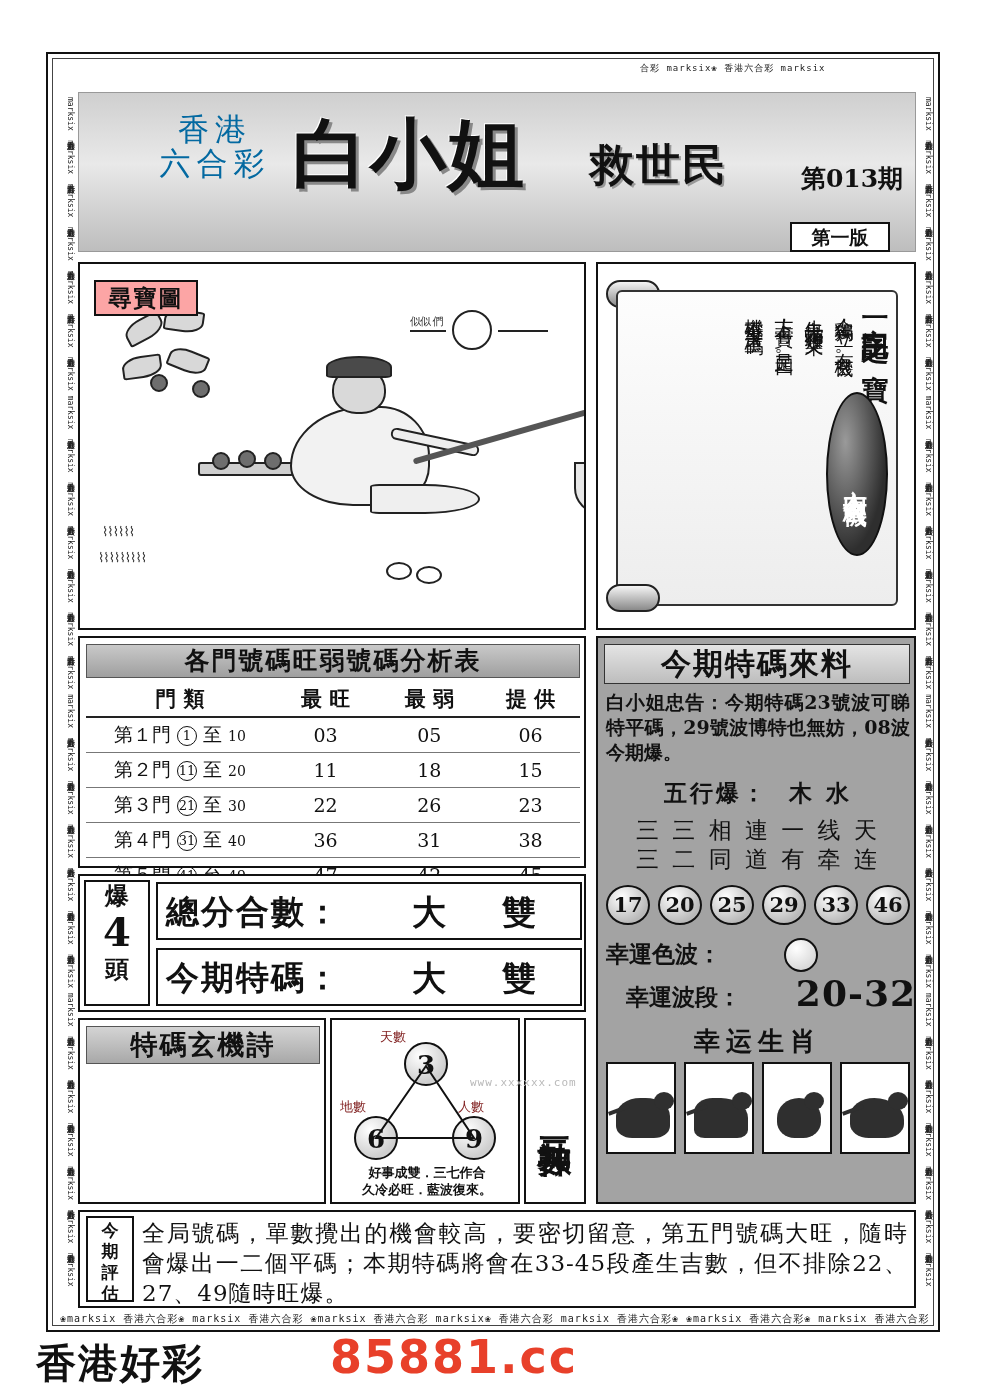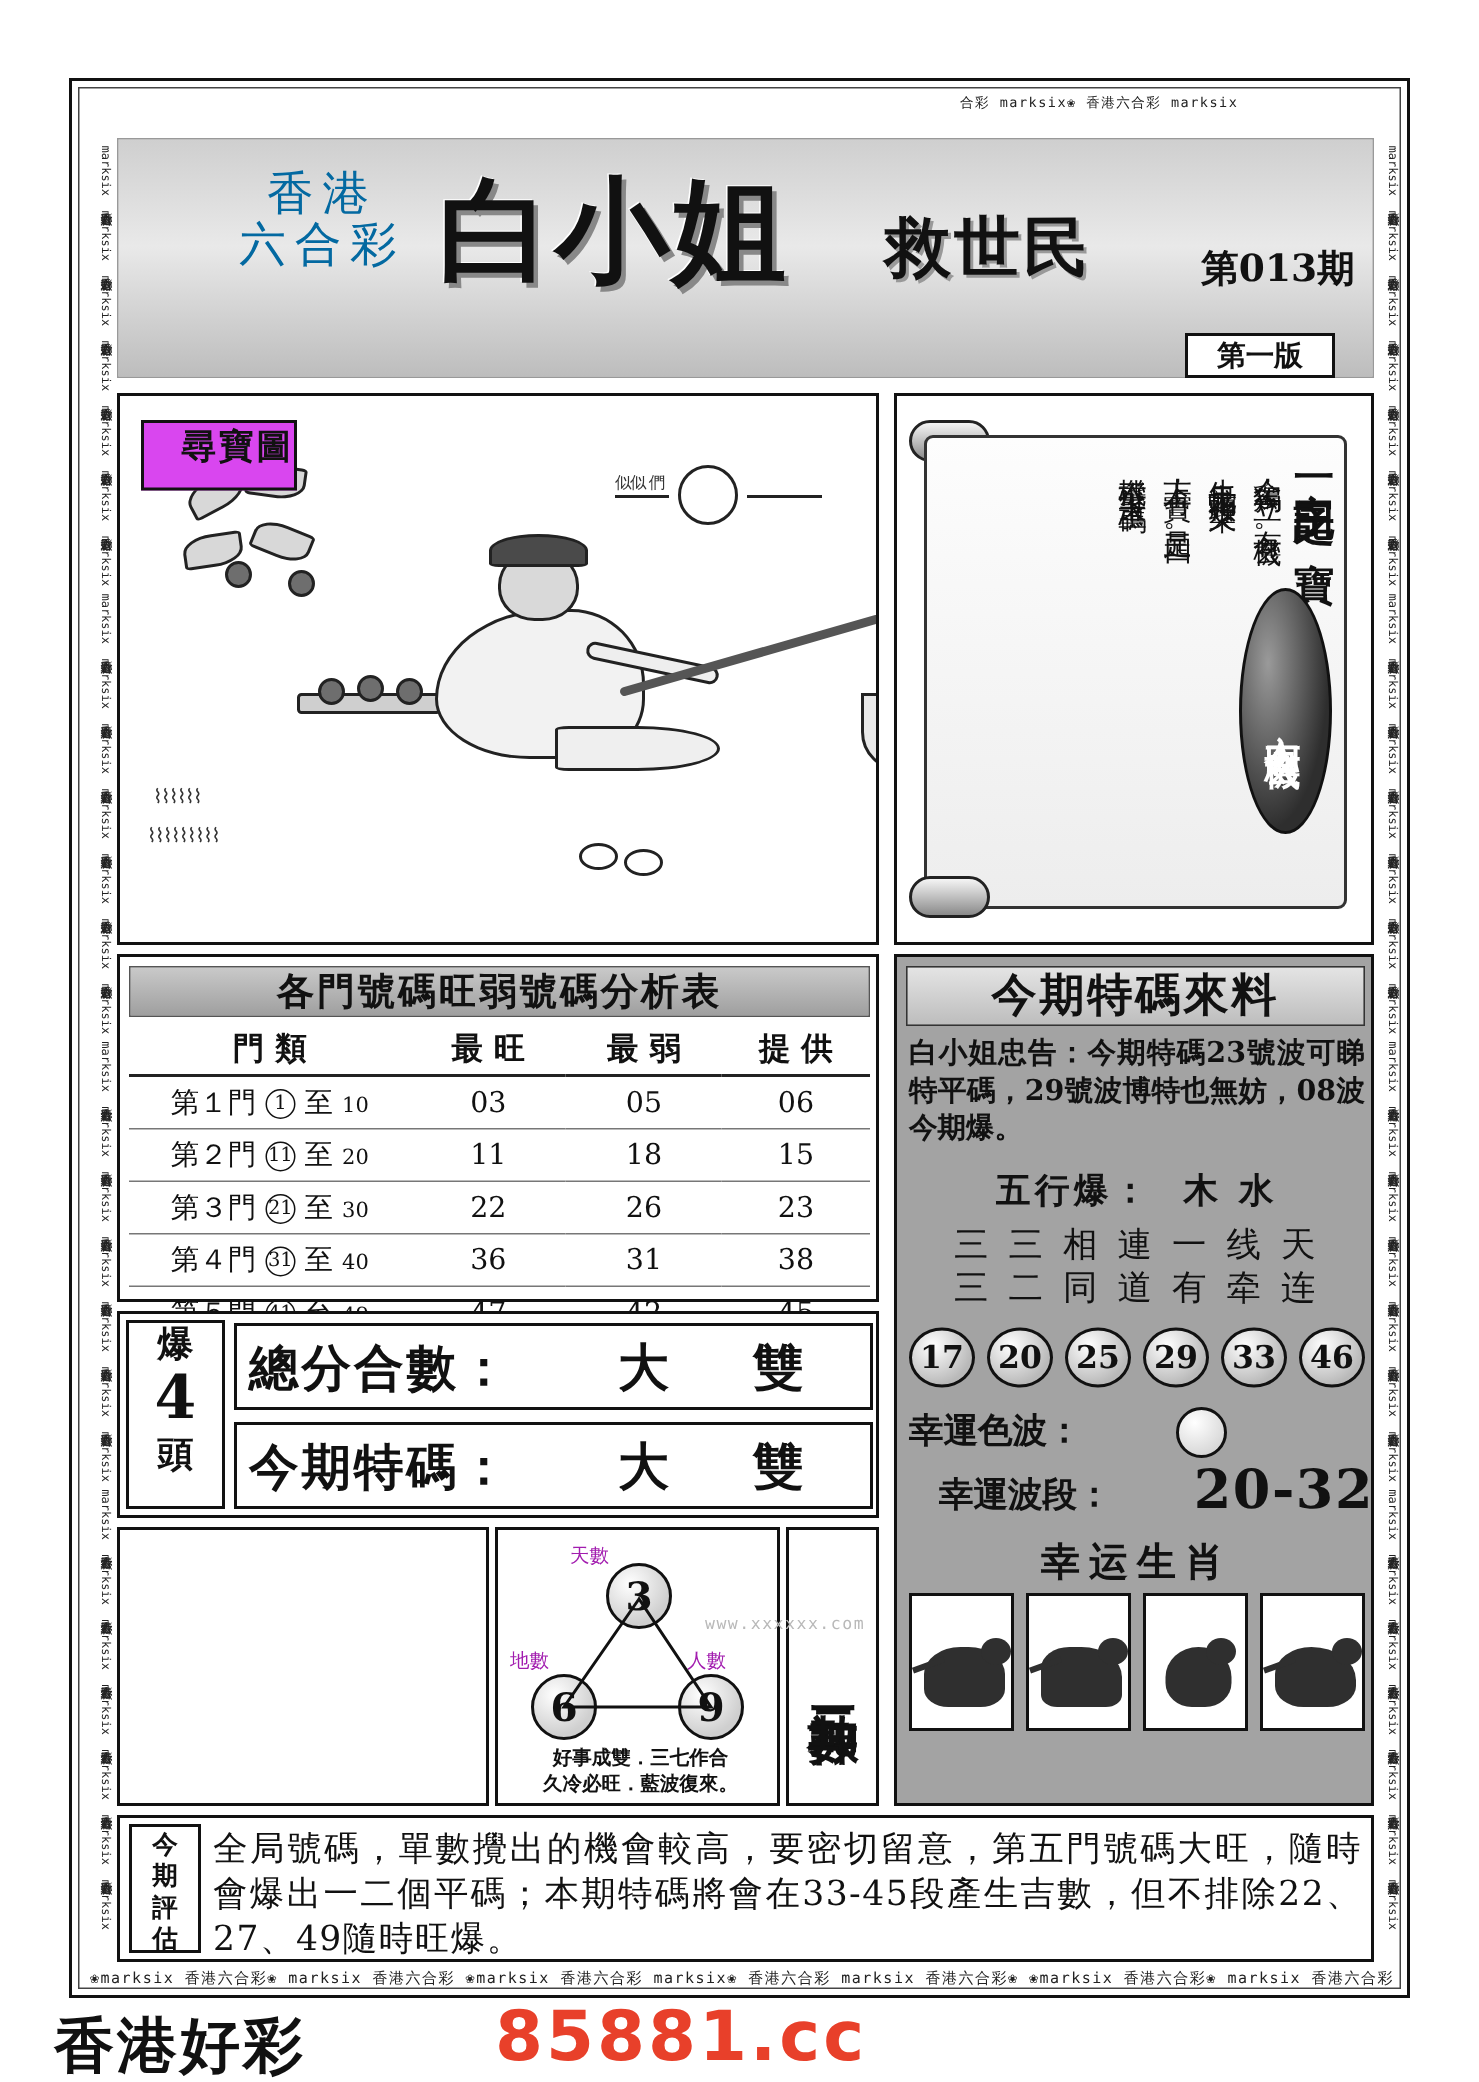--- a/index.html
+++ b/index.html
@@ -78,25 +78,25 @@
     border:2px solid #111; background:#fff; color:#111;
     font-family:"DejaVu Serif","Liberation Serif",serif;
     font-size:19px; font-weight:bold; text-align:center; line-height:27px;
   }
   
   .pic-box {
     position:absolute; left:78px; top:262px; width:508px; height:368px;
     border:2px solid #111; background:#fff; overflow:hidden;
   }
   .pic-label {
-    position:absolute; left:14px; top:16px; width:104px; height:47px;
-    border:2px solid #111; background:#d946ef;
+    position:absolute; left:14px; top:16px; width:104px; height:36px;
+    border:2px solid #111; background:#fca5a5;
     font-family:"DejaVu Serif","Liberation Serif",serif;
     font-size:23px; font-weight:bold; color:#111;
-    text-align:right; line-height:31px; letter-spacing:2px;
+    text-align:center; line-height:31px; letter-spacing:2px;
   }
   .pic-art { position:absolute; left:0; top:10px; width:508px; height:356px; }
   .ground {
     position:absolute; left:10px; top:180px; width:470px; height:170px;
   }
   .scribble {
     position:absolute; font-family:"DejaVu Sans",sans-serif;
     font-size:11px; color:#333; letter-spacing:-1px;
   }
   .egg {
@@ -277,21 +277,21 @@
     font-size:24px; font-weight:bold; color:#111;
     line-height:33px; letter-spacing:6px; text-align:center;
   }
   
   .tri-box{
     position:absolute; left:330px; top:1018px; width:190px; height:186px;
     border:2px solid #111; background:#fff;
   }
   .tri-lab{
     position:absolute; font-family:"DejaVu Serif","Liberation Serif",serif;
-    font-size:13px; color:#a21caf;
+    font-size:13px; color:#7f1d1d;
   }
   .node{
     position:absolute; width:44px; height:44px; border-radius:50%;
     border:2px solid #111;
     background:radial-gradient(circle at 35% 30%, #fff, #cfcfcf 70%);
     font-family:"DejaVu Serif","Liberation Serif",serif;
     font-size:26px; font-weight:bold; color:#111;
     text-align:center; line-height:42px;
   }
   .tri-foot{
@@ -593,20 +593,21 @@
       <div class="bao-lab">總分合數：</div>
       <div class="bao-val">大 雙</div>
     </div>
     <div class="bao-row r2">
       <div class="bao-lab">今期特碼：</div>
       <div class="bao-val">大 雙</div>
     </div>
   </div>
 
   <div class="poem-box">
+    <div class="poem-title">特碼玄機詩</div>
   </div>
 
   <div class="tri-box">
     <div class="tri-lab" style="left:48px; top:8px;">天數</div>
     <div class="node" style="left:72px; top:22px;">3</div>
     <div class="tri-lab" style="left:8px; top:78px;">地數</div>
     <div class="node" style="left:22px; top:96px;">6</div>
     <div class="tri-lab" style="left:126px; top:78px;">人數</div>
     <div class="node" style="left:120px; top:96px;">9</div>
     <svg style="position:absolute;left:0;top:0;width:190px;height:186px;">

